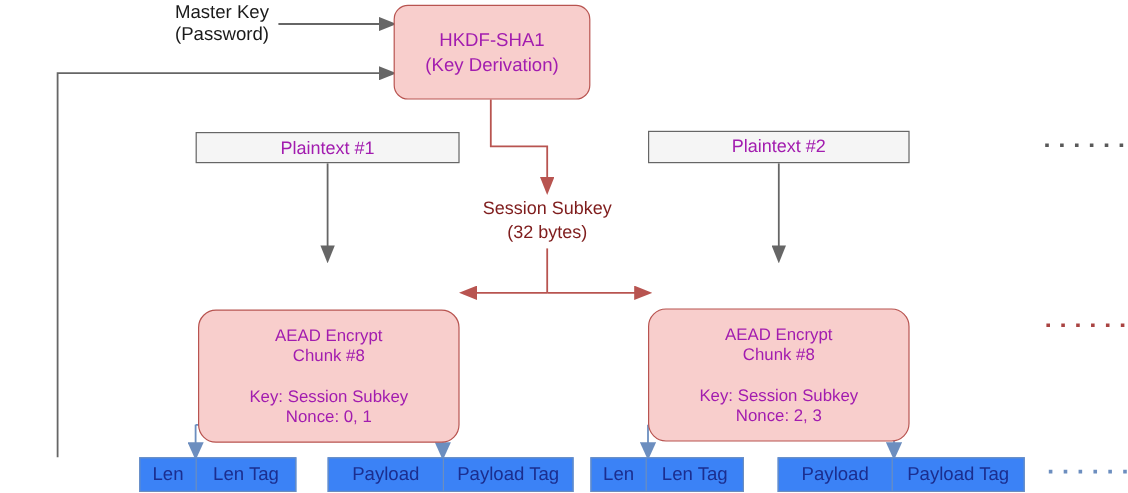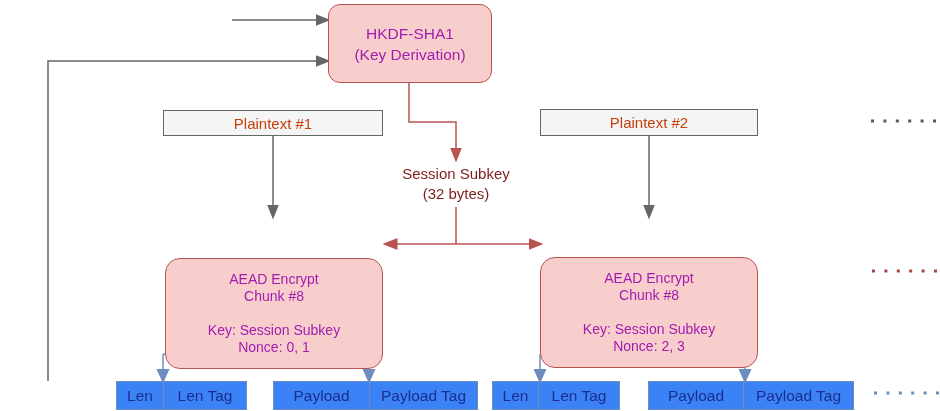--- a/index.html
+++ b/index.html
@@ -10,21 +10,21 @@
   .layer { position:absolute; inset:0; pointer-events:none; }
   .node {
     position:absolute; box-sizing:border-box;
     display:flex; flex-direction:column; align-items:center; justify-content:center;
     text-align:center; white-space:nowrap;
   }
   .pinkbox {
     background:#f8cecc; border:1.6px solid #b85450; color:#a21caf;
   }
   .graybox {
-    background:#f5f5f5; border:1.2px solid #666666; color:#c2410c;
+    background:#f5f5f5; border:1.2px solid #666666; color:#a21caf;
   }
   .freetext { background:transparent; border:none; }
   .hkdf { left:328px; top:4px; width:164px; height:79px; border-radius:12px; font-size:15.5px; line-height:21px; }
   .masterkey { left:118px; top:1px; width:134px; height:38px; color:#1a1a1a; font-size:15.5px; line-height:18.5px; }
   .pt1 { left:163px; top:110px; width:220px; height:26px; font-size:15px; }
   .pt2 { left:540px; top:109px; width:218px; height:27px; font-size:15px; }
   .subkeylabel { left:383px; top:163px; width:146px; height:42px; color:#7f1d1d; font-size:15px; line-height:20.5px; }
   .aead { width:218px; height:111px; border-radius:15px; font-size:14px; line-height:17.5px;margin-top:40px; }
   .aead1 { left:165px; top:218px; }
   .aead2 { left:540px; top:217px; }
@@ -80,20 +80,24 @@
       <path d="M649,328 V354 M540,354 H745"></path>
       <path d="M540,354 V370" marker-end="url(#arr-blue)"></path>
       <path d="M745,354 V370" marker-end="url(#arr-blue)"></path>
     </g>
 
     <line x1="871" y1="121" x2="938" y2="121" stroke="#595959" stroke-width="3" stroke-dasharray="3 9.4"></line>
     <line x1="872" y1="271" x2="939" y2="271" stroke="#a94442" stroke-width="3" stroke-dasharray="3 9.4"></line>
     <line x1="874" y1="393" x2="941" y2="393" stroke="#6c8ebf" stroke-width="3" stroke-dasharray="3 9.4"></line>
   </svg>
 
+  <div class="node freetext masterkey">
+    <span>Master Key</span>
+    <span>(Password)</span>
+  </div>
 
   <div class="node pinkbox hkdf">
     <span>HKDF-SHA1</span>
     <span>(Key Derivation)</span>
   </div>
 
   <div class="node graybox pt1">
     <span>Plaintext #1</span>
   </div>
   <div class="node graybox pt2">

